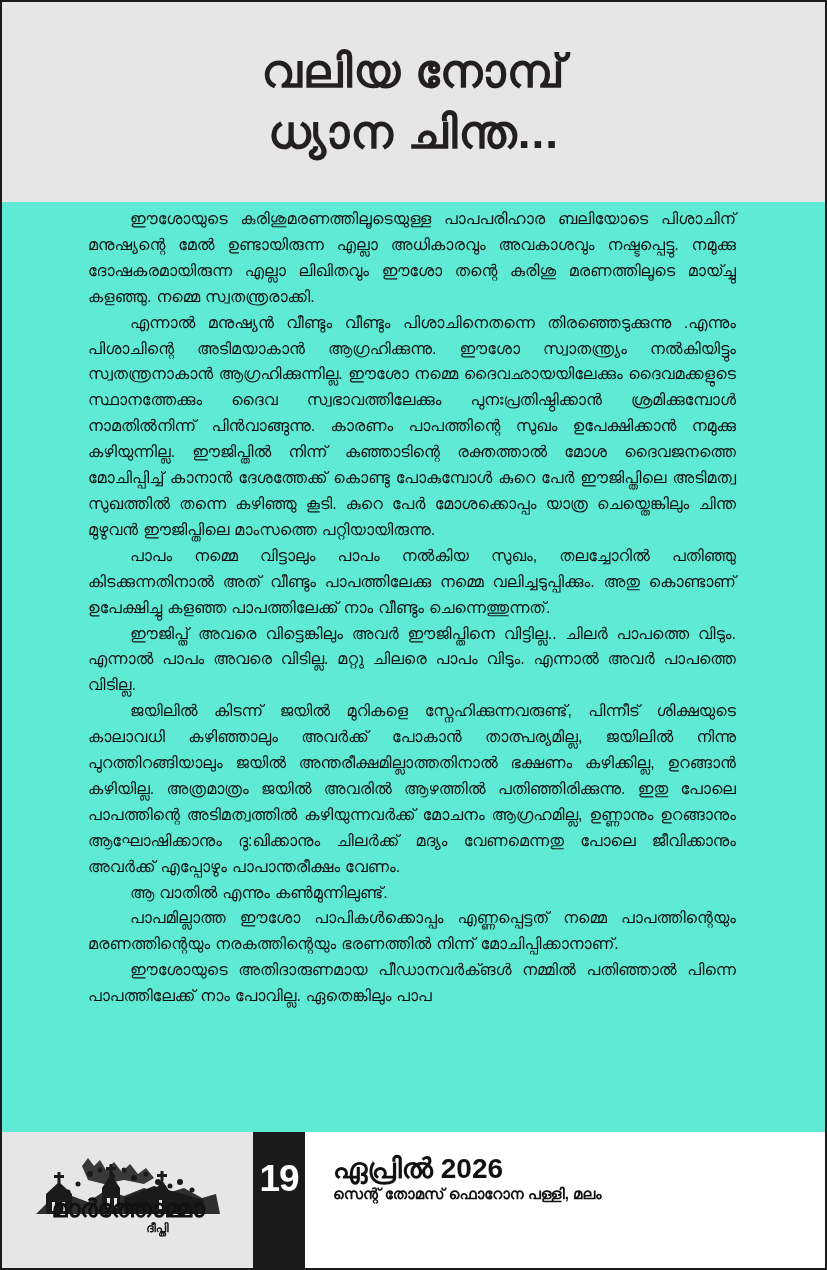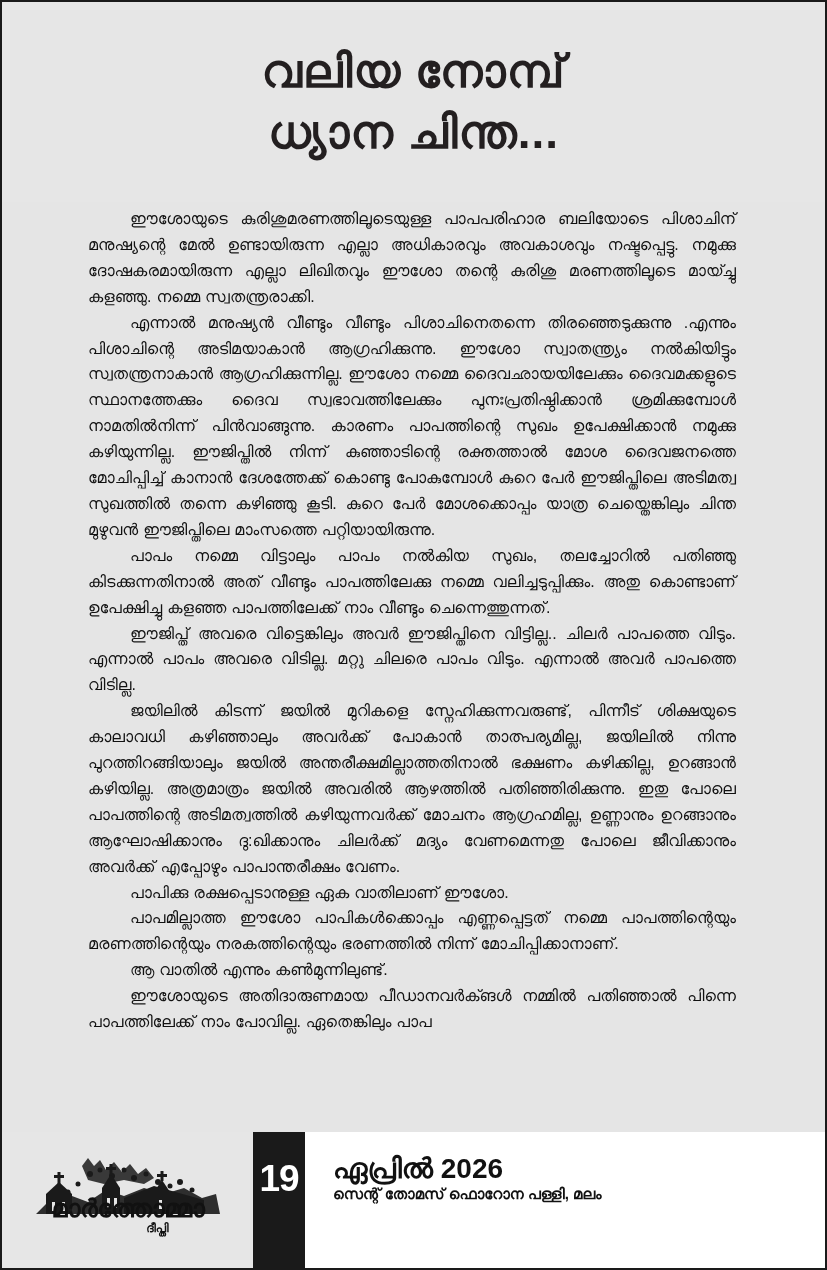--- a/index.html
+++ b/index.html
@@ -7,21 +7,21 @@
     padding: 0;
     background: #ffffff;
   }
   body {
     font-family: "Liberation Sans", sans-serif;
   }
   .page {
     position: relative;
     width: 827px;
     height: 1270px;
-    background: #e5e5e5;
+    background: #5eead4;
     box-sizing: border-box;
     border-left: 2px solid #1a1a1a;
     border-right: 2px solid #1a1a1a;
     border-top: 2px solid #1a1a1a;
     border-bottom: 2px solid #1a1a1a;
     overflow: hidden;
   }
 
   
   .header-band {
@@ -174,23 +174,22 @@
     <div class="header-title-line line1">വലിയ നോമ്പ്</div>
     <div class="header-title-line line2">ധ്യാന ചിന്ത...</div>
   </div>
 
   <div class="body-area">
     <p class="para">ഈശോയുടെ കുരിശുമരണത്തിലൂടെയുള്ള പാപപരിഹാര ബലിയോടെ പിശാചിന് മനുഷ്യന്റെ മേൽ ഉണ്ടായിരുന്ന എല്ലാ അധികാരവും അവകാശവും നഷ്ടപ്പെട്ടു. നമുക്കു ദോഷകരമായിരുന്ന എല്ലാ ലിഖിതവും ഈശോ തന്റെ കുരിശു മരണത്തിലൂടെ മായ്ച്ചു കളഞ്ഞു. നമ്മെ സ്വതന്ത്രരാക്കി.</p>
     <p class="para">എന്നാൽ മനുഷ്യൻ വീണ്ടും വീണ്ടും പിശാചിനെതന്നെ തിരഞ്ഞെടുക്കുന്നു .എന്നും പിശാചിന്റെ അടിമയാകാൻ ആഗ്രഹിക്കുന്നു. ഈശോ സ്വാതന്ത്ര്യം നൽകിയിട്ടും സ്വതന്ത്രനാകാൻ ആഗ്രഹിക്കുന്നില്ല. ഈശോ നമ്മെ ദൈവഛായയിലേക്കും ദൈവമക്കളുടെ സ്ഥാനത്തേക്കും ദൈവ സ്വഭാവത്തിലേക്കും പുനഃപ്രതിഷ്ഠിക്കാൻ ശ്രമിക്കുമ്പോൾ നാമതിൽനിന്ന് പിൻവാങ്ങുന്നു. കാരണം പാപത്തിന്റെ സുഖം ഉപേക്ഷിക്കാൻ നമുക്കു കഴിയുന്നില്ല. ഈജിപ്തിൽ നിന്ന് കുഞ്ഞാടിന്റെ രക്തത്താൽ മോശ ദൈവജനത്തെ മോചിപ്പിച്ച് കാനാൻ ദേശത്തേക്ക് കൊണ്ടു പോകുമ്പോൾ കുറെ പേർ ഈജിപ്തിലെ അടിമത്വ സുഖത്തിൽ തന്നെ കഴിഞ്ഞു കൂടി. കുറെ പേർ മോശക്കൊപ്പം യാത്ര ചെയ്തെങ്കിലും ചിന്ത മുഴുവൻ ഈജിപ്തിലെ മാംസത്തെ പറ്റിയായിരുന്നു.</p>
     <p class="para">പാപം നമ്മെ വിട്ടാലും പാപം നൽകിയ സുഖം, തലച്ചോറിൽ പതിഞ്ഞു കിടക്കുന്നതിനാൽ അത് വീണ്ടും പാപത്തിലേക്കു നമ്മെ വലിച്ചടുപ്പിക്കും. അതു കൊണ്ടാണ് ഉപേക്ഷിച്ചു കളഞ്ഞ പാപത്തിലേക്ക് നാം വീണ്ടും ചെന്നെത്തുന്നത്.</p>
     <p class="para">ഈജിപ്ത് അവരെ വിട്ടെങ്കിലും അവർ ഈജിപ്തിനെ വിട്ടില്ല.. ചിലർ പാപത്തെ വിടും. എന്നാൽ പാപം അവരെ വിടില്ല. മറ്റു ചിലരെ പാപം വിടും. എന്നാൽ അവർ പാപത്തെ വിടില്ല.</p>
     <p class="para">ജയിലിൽ കിടന്ന് ജയിൽ മുറികളെ സ്നേഹിക്കുന്നവരുണ്ട്, പിന്നീട് ശിക്ഷയുടെ കാലാവധി കഴിഞ്ഞാലും അവർക്ക് പോകാൻ താത്പര്യമില്ല, ജയിലിൽ നിന്നു പുറത്തിറങ്ങിയാലും ജയിൽ അന്തരീക്ഷമില്ലാത്തതിനാൽ ഭക്ഷണം കഴിക്കില്ല, ഉറങ്ങാൻ കഴിയില്ല. അത്രമാത്രം ജയിൽ അവരിൽ ആഴത്തിൽ പതിഞ്ഞിരിക്കുന്നു. ഇതു പോലെ പാപത്തിന്റെ അടിമത്വത്തിൽ കഴിയുന്നവർക്ക് മോചനം ആഗ്രഹമില്ല, ഉണ്ണാനും ഉറങ്ങാനും ആഘോഷിക്കാനും ദു:ഖിക്കാനും ചിലർക്ക് മദ്യം വേണമെന്നതു പോലെ ജീവിക്കാനും അവർക്ക് എപ്പോഴും പാപാന്തരീക്ഷം വേണം.</p>
-    <p class="para">പാപിക്കു രക്ഷപ്പെടാനുള്ള ഏക വാതിലാണ് ഈശോ.</p>
+    <p class="para">ആ വാതിൽ എന്നും കൺമുന്നിലുണ്ട്.</p>
     <p class="para">പാപമില്ലാത്ത ഈശോ പാപികൾക്കൊപ്പം എണ്ണപ്പെട്ടത് നമ്മെ പാപത്തിന്റെയും മരണത്തിന്റെയും നരകത്തിന്റെയും ഭരണത്തിൽ നിന്ന് മോചിപ്പിക്കാനാണ്.</p>
-    <p class="para">ആ വാതിൽ എന്നും കൺമുന്നിലുണ്ട്.</p>
     <p class="para">ഈശോയുടെ അതിദാരുണമായ പീഡാനവർക്ങൾ നമ്മിൽ പതിഞ്ഞാൽ പിന്നെ പാപത്തിലേക്ക് നാം പോവില്ല. ഏതെങ്കിലും പാപ</p>
   </div>
 
   <div class="footer">
 
     <div class="footer-logo-panel">
       <div class="logo-wrap">
         <svg class="logo-svg" width="200" height="112" viewBox="0 0 200 112">
           <g fill="#1a1a1a">
 

